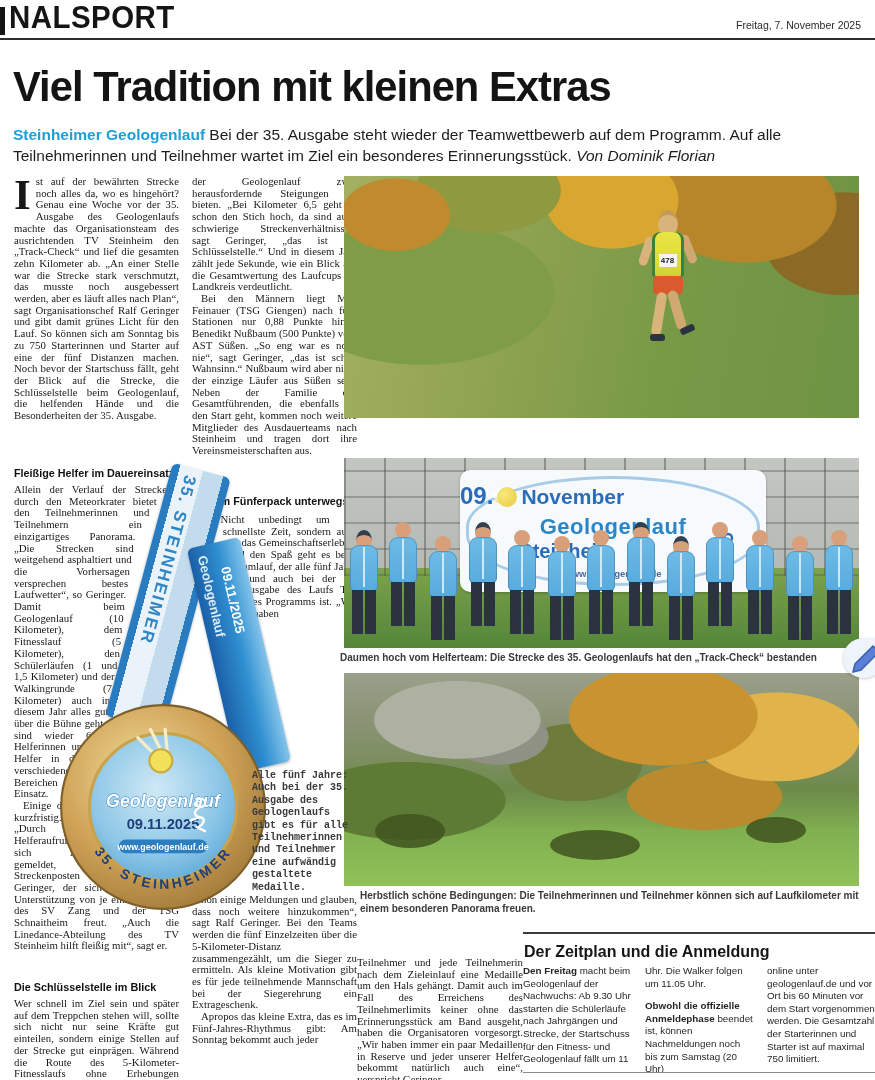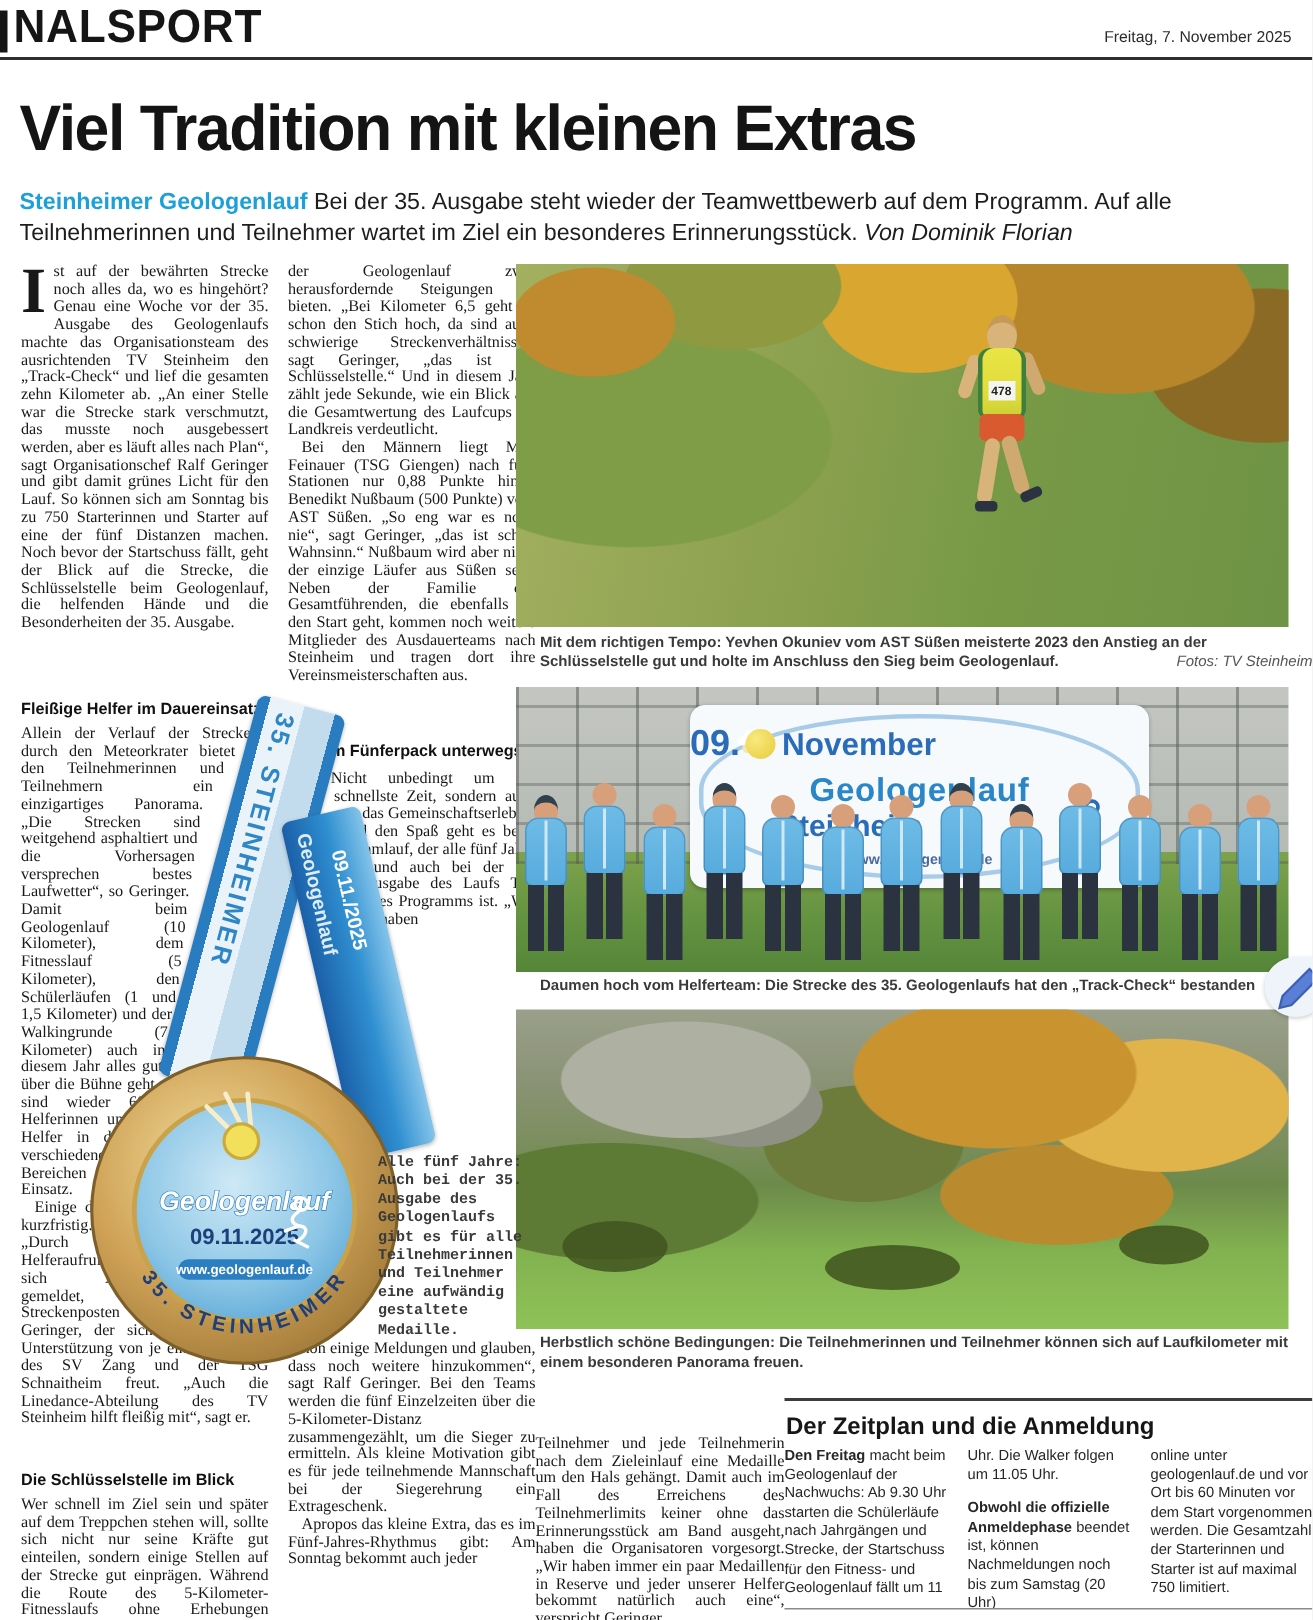--- a/index.html
+++ b/index.html
@@ -159,24 +159,20 @@
       <div class="r-head"></div>
       <div class="r-vest"></div>
       <div class="r-bib">478</div>
       <div class="r-shorts"></div>
       <div class="r-leg1"></div>
       <div class="r-leg2"></div>
       <div class="r-shoe1"></div>
       <div class="r-shoe2"></div>
     </div>
   </div>
-  <div class="caption" style="left:360px;top:423px;width:515px;">
-    <span>Mit dem richtigen Tempo: Yevhen Okuniev vom AST Süßen meisterte 2023 den Anstieg an der Schlüsselstelle gut und holte im Anschluss den Sieg beim Geologenlauf.</span>
-    <span class="credit">Fotos: TV Steinheim</span>
-  </div>
 
   <div class="photo photo2">
     <div class="fence"></div>
     <div class="banner">
       <div class="banner-oval"></div>
       <div class="banner-row1"><span class="banner-day">09.</span><span class="comet"></span><span>November</span></div>
       <div class="banner-row2">Geologenlauf</div>
       <div class="banner-row3">Steinheim</div>
       <div class="banner-url">www.geologenlauf.de</div>
       <svg class="banner-runner" width="34" height="40" viewBox="0 0 34 40">
@@ -258,21 +254,21 @@
           <div class="p-legs"></div>
         </div>
       <div class="person">
           <div class="p-head"></div>
           <div class="p-body"></div>
           <div class="p-zip"></div>
           <div class="p-legs"></div>
         </div>
     </div>
   </div>
-  <div class="caption" style="left:360px;top:652px;width:480px;">Daumen hoch vom Helferteam: Die Strecke des 35. Geologenlaufs hat den „Track-Check“ bestanden</div>
+  <div class="caption" style="left:340px;top:652px;width:480px;">Daumen hoch vom Helferteam: Die Strecke des 35. Geologenlaufs hat den „Track-Check“ bestanden</div>
 
   <div class="pen-bubble">
     <svg width="42" height="40" viewBox="0 0 42 40">
       <path d="M30,8 l6,6 L18,32 l-8,2 2,-8 Z" fill="#5a7fd6" stroke="#3d5fb0" stroke-width="1.5"></path>
     </svg>
   </div>
 
   <div class="photo photo3">
     <div class="bush" style="left:6%;bottom:18%;width:70px;height:34px;"></div>
     <div class="bush" style="left:40%;bottom:12%;width:90px;height:30px;"></div>

